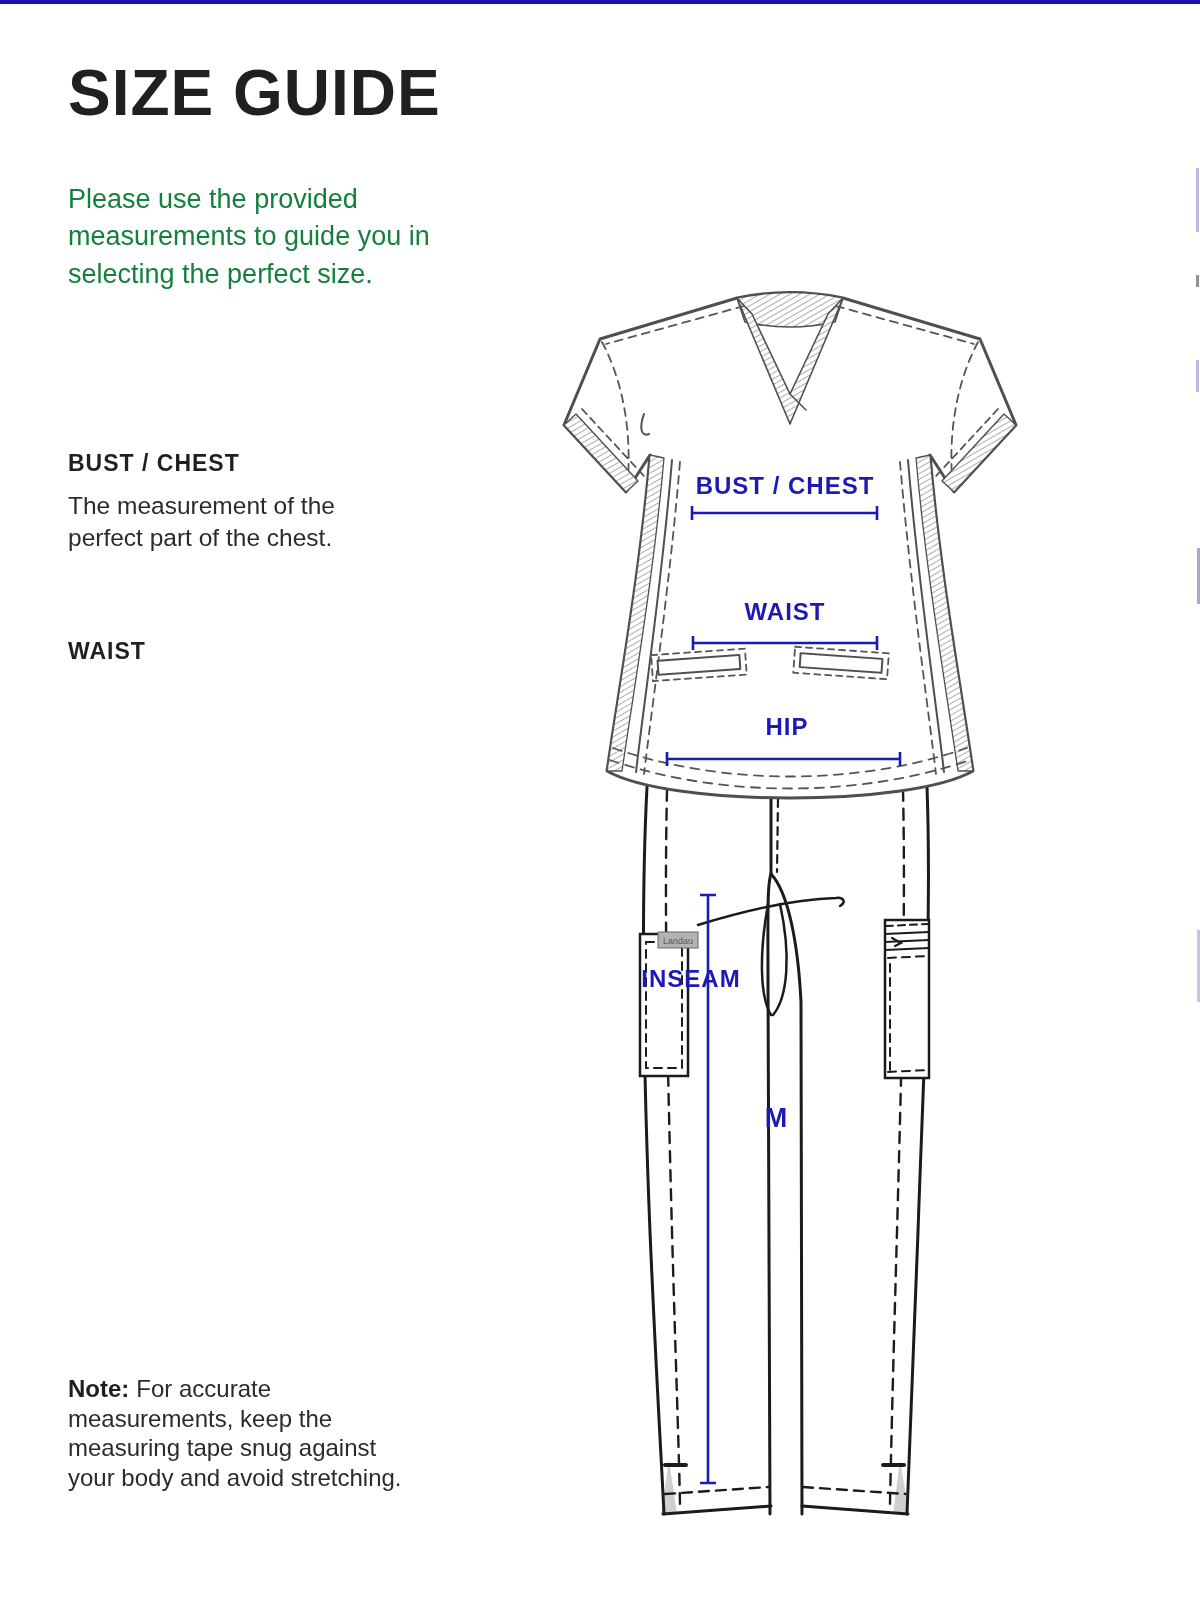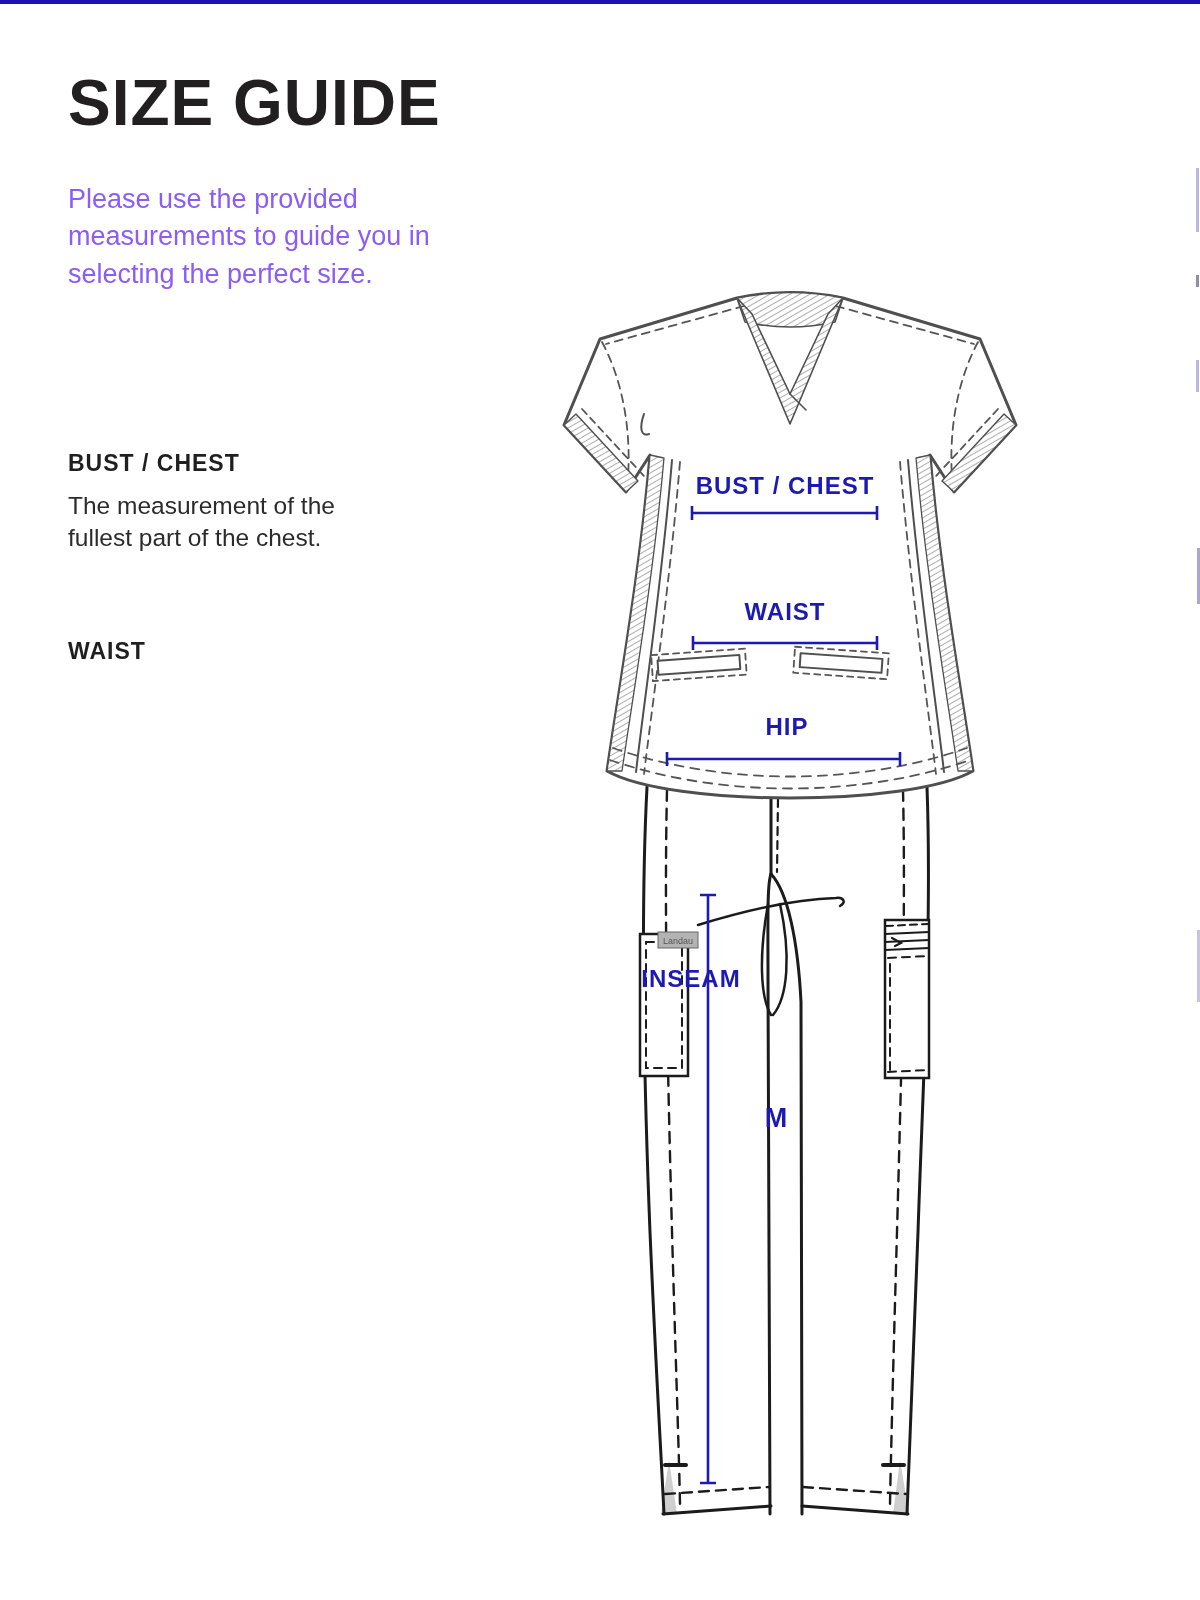--- a/index.html
+++ b/index.html
@@ -1,22 +1,22 @@
 <!DOCTYPE html>
 <html><head>
 <meta charset="utf-8">
 <style>
   html,body{margin:0;padding:0;background:#ffffff;}
   .page{position:relative;width:1200px;height:1600px;background:#ffffff;overflow:hidden;
         font-family:"Liberation Sans", sans-serif;color:#262626;}
   .top-border{position:absolute;left:0;top:0;width:1200px;height:4px;background:#1c10b5;}
-  .page-title{position:absolute;left:68px;top:70px;margin:0;font-size:64px;line-height:1.05;
+  .page-title{position:absolute;left:68px;top:60px;margin:0;font-size:64px;line-height:1.05;
         font-weight:bold;letter-spacing:1px;color:#221f20;}
   .intro{position:absolute;left:68px;top:181px;width:470px;margin:0;font-size:27px;
-        line-height:1.38;color:#8b5cf6;}
+        line-height:1.38;color:#15803d;}
   .sec{position:absolute;left:68px;}
   .sec h2{margin:0 0 13px 0;font-size:23px;letter-spacing:1px;color:#1f1f1f;font-weight:bold;}
   .sec p{margin:0;font-size:24.5px;line-height:1.29;color:#2b2b2b;}
   .sec-bust{top:450px;width:310px;}
   .sec-waist{top:638px;width:330px;}
   .sec-hips{top:828px;width:400px;}
   .sec-inseam{top:1028px;width:380px;}
   .note{position:absolute;left:68px;top:1374px;width:352px;margin:0;font-size:24px;
         line-height:1.23;color:#2b2b2b;}
   .note strong{margin-right:7px;color:#1f1f1f;}
@@ -36,31 +36,34 @@
 <body>
 
 <div class="page">
   <div class="top-border"></div>
 
   <h1 class="page-title">SIZE GUIDE</h1>
   <p class="intro">Please use the provided measurements to guide you in selecting the perfect size.</p>
 
   <section class="sec sec-bust">
     <h2>BUST / CHEST</h2>
-    <p>The measurement of the fullest part of the chest.</p>
+    <p>The measurement of the perfect part of the chest.</p>
   </section>
 
   <section class="sec sec-waist">
     <h2>WAIST</h2>
   </section>
 
 
   <section class="sec sec-inseam">
   </section>
 
+  <p class="note">
+    <strong>Note:</strong><span>For accurate measurements, keep the measuring tape snug against your body and avoid stretching.</span>
+  </p>
 
   <svg class="diagram" viewBox="0 0 620 1260" xmlns="http://www.w3.org/2000/svg">
     <defs>
       <pattern id="rib" width="5" height="5" patternUnits="userSpaceOnUse" patternTransform="rotate(60)">
         <rect width="5" height="5" fill="#ffffff"></rect>
         <line x1="0" y1="0" x2="0" y2="5" stroke="#8a8a8a" stroke-width="1.4"></line>
       </pattern>
     </defs>
 
     <g stroke="#1b1b1b" fill="none" stroke-width="3" stroke-linecap="round">

